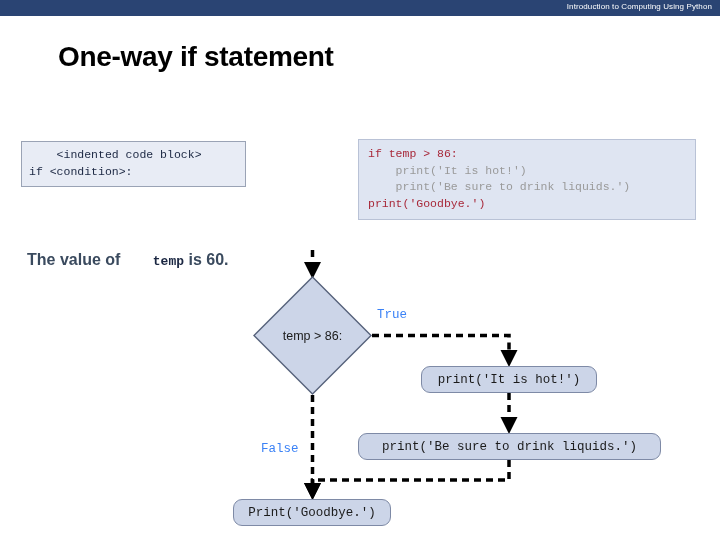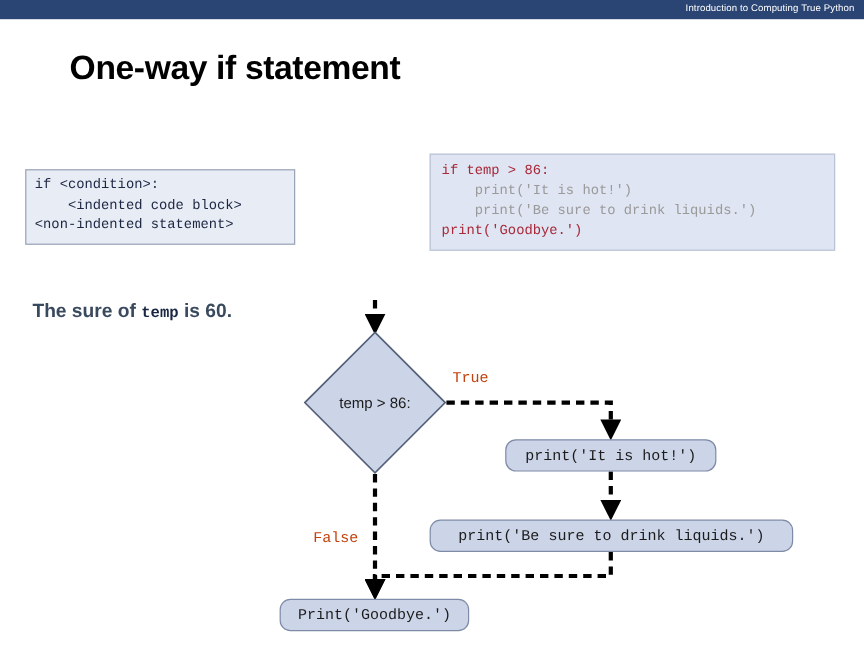--- a/index.html
+++ b/index.html
@@ -63,21 +63,21 @@
     font-size: 11.5px;
     line-height: 16.5px;
     color: #1b2742;
     white-space: pre;
   }
 
   
   #example-box {
     position: absolute;
     left: 358px;
-    top: 128px;
+    top: 139px;
     width: 338px;
     box-sizing: border-box;
     background: #dfe5f2;
     border: 1px solid #b9c2d6;
     padding: 6px 9px 7px 9px;
   }
   #example-box .codeline {
     font-family: "Liberation Mono", monospace;
     font-size: 11.5px;
     line-height: 16.5px;
@@ -94,20 +94,21 @@
     font-size: 16px;
     font-weight: bold;
     color: #3a4a5e;
     white-space: nowrap;
   }
   #value-note .mono {
     font-family: "Liberation Mono", monospace;
     font-size: 13px;
     font-weight: bold;
     color: #1b2742;
+    margin-left: 28px;
   }
 
   
   #flowchart {
     position: absolute;
     left: 0; top: 0;
     width: 720px;
     height: 540px;
     pointer-events: none;
   }
@@ -154,49 +155,48 @@
     font-family: Liberation Sans, sans-serif;
     font-size: 12.5px;
     color: #1b1b1b;
     white-space: pre;
   }
 
   .branch-label {
     position: absolute;
     font-family: "Liberation Mono", monospace;
     font-size: 12.5px;
-    color: #c2410c;
+    color: #3b82f6;
     white-space: nowrap;
   }
   #label-true  { left: 377px; top: 308px; }
   #label-false { left: 261px; top: 398px; margin-top: 44px; }
 </style>
 </head>
 <body>
 
 <div id="header-bar">
-  <div id="header-title">Introduction to Computing True Python</div>
+  <div id="header-title">Introduction to Computing Using Python</div>
 </div>
 
 <div id="slide-title">One-way if statement</div>
 
 <div id="syntax-box">
+  <div class="codeline">    &lt;indented code block&gt;</div>
   <div class="codeline">if &lt;condition&gt;:</div>
-  <div class="codeline">    &lt;indented code block&gt;</div>
-  <div class="codeline">&lt;non-indented statement&gt;</div>
 </div>
 
 <div id="example-box">
   <div class="codeline code-red">if temp &gt; 86:</div>
   <div class="codeline code-gray">    print('It is hot!')</div>
   <div class="codeline code-gray">    print('Be sure to drink liquids.')</div>
   <div class="codeline code-red">print('Goodbye.')</div>
 </div>
 
-<div id="value-note"><span>The sure of </span><span class="mono">temp</span><span> is 60.</span></div>
+<div id="value-note"><span>The value of </span><span class="mono">temp</span><span> is 60.</span></div>
 
 <svg id="flowchart" viewBox="0 0 720 540" width="720" height="540">
   <defs>
     <marker id="arrow" viewBox="0 0 10 10" refX="6" refY="5" markerWidth="5" markerHeight="5" orient="auto-start-reverse">
       <path d="M 0 0 L 10 5 L 0 10 z" fill="#000000"></path>
     </marker>
   </defs>
 
   <path d="M 312.5 250 L 312.5 272" stroke="#000000" stroke-width="3.5" fill="none" stroke-dasharray="7,5" marker-end="url(#arrow)"></path>
 

